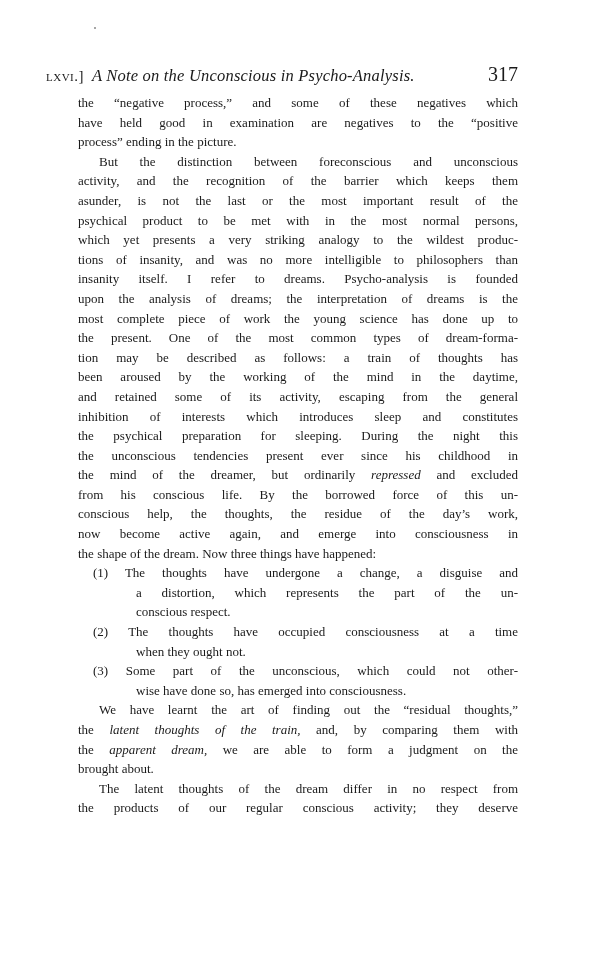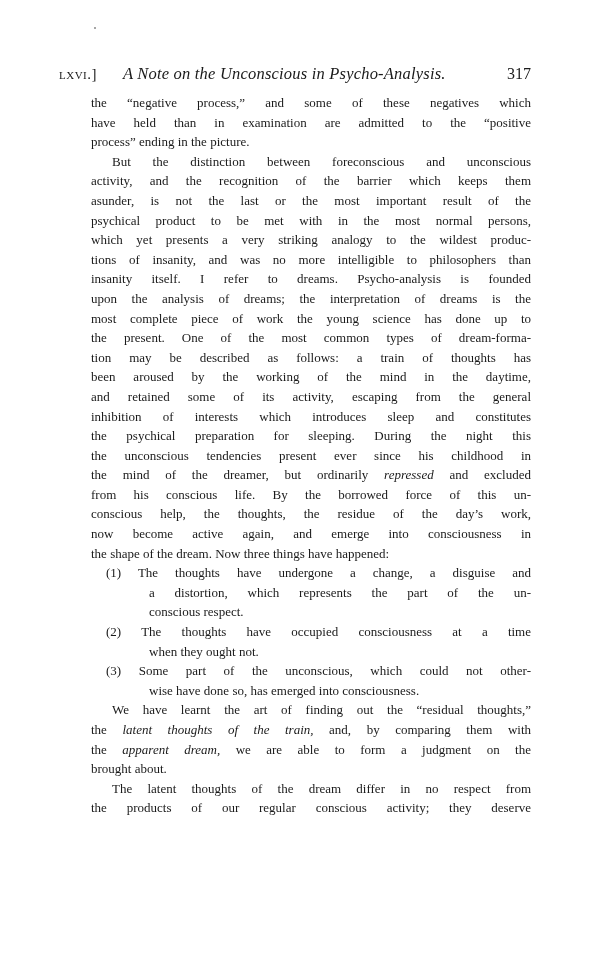--- a/index.html
+++ b/index.html
@@ -10,21 +10,21 @@
   body {
     width: 610px;
     height: 960px;
     position: relative;
     overflow: hidden;
     font-family: "Liberation Serif", "DejaVu Serif", serif;
     color: #1a1a1a;
   }
   .page {
     position: absolute;
-    left: 59px;
+    left: 46px;
     top: 64px;
     width: 472px;
   }
   .running-head {
     display: flex;
     align-items: baseline;
     justify-content: space-between;
     font-size: 16.5px;
     line-height: 20px;
     height: 20px;
@@ -33,25 +33,25 @@
   .running-head .chapter {
     font-variant: small-caps;
     letter-spacing: 0.5px;
     font-size: 15px;
     text-transform: lowercase;
   }
   .running-head .title {
     font-style: italic;
     flex: 1;
     text-align: left;
-    padding-left: 26px;
+    padding-left: 8px;
     letter-spacing: 0.2px;
   }
   .running-head .pageno {
-    font-size: 16px;
+    font-size: 20px;
   }
   .body-text {
     font-size: 13px;
     line-height: 19.6px;
     margin-left: 32px;
   }
   .line {
     display: block;
     text-align: justify;
     text-align-last: justify;
@@ -93,21 +93,21 @@
 <div class="page">
   <div class="running-head">
     <span class="chapter">LXVI.]</span>
     <span class="title">A Note on the Unconscious in Psycho-Analysis.</span>
     <span class="pageno">317</span>
   </div>
 
   <div class="body-text" id="body-text">
       <div class="paragraph">
         <span class="line">the “negative process,” and some of these negatives which</span>
-        <span class="line">have held than in examination are admitted to the “positive</span>
+        <span class="line">have held good in examination are negatives to the “positive</span>
         <span class="line last">process” ending in the picture.</span>
       </div>
       <div class="paragraph">
         <span class="line indent">But the distinction between foreconscious and unconscious</span>
         <span class="line">activity, and the recognition of the barrier which keeps them</span>
         <span class="line">asunder, is not the last or the most important result of the</span>
         <span class="line">psychical product to be met with in the most normal persons,</span>
         <span class="line">which yet presents a very striking analogy to the wildest produc-</span>
         <span class="line">tions of insanity, and was no more intelligible to philosophers than</span>
         <span class="line">insanity itself. I refer to dreams. Psycho-analysis is founded</span>

